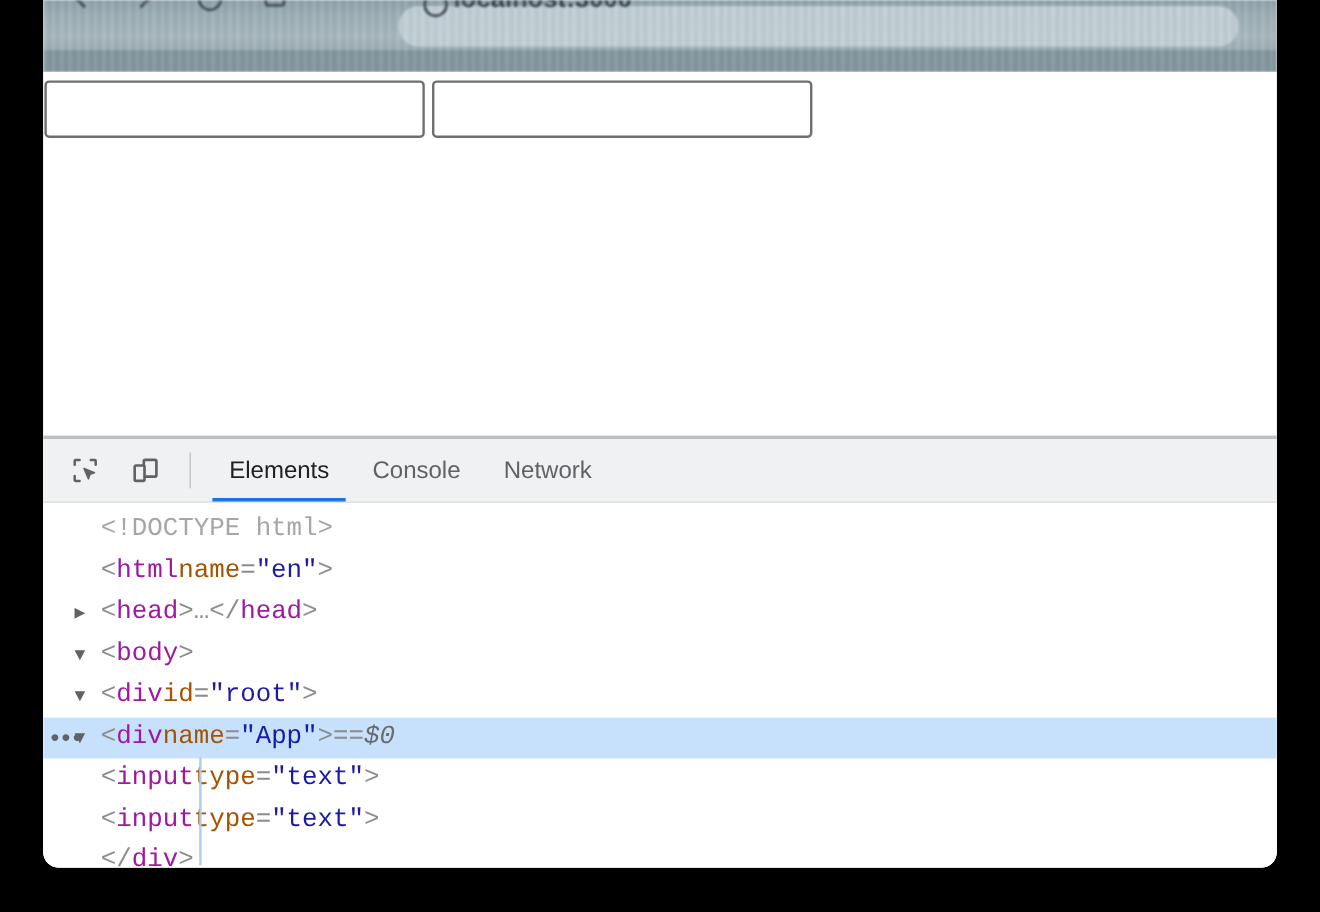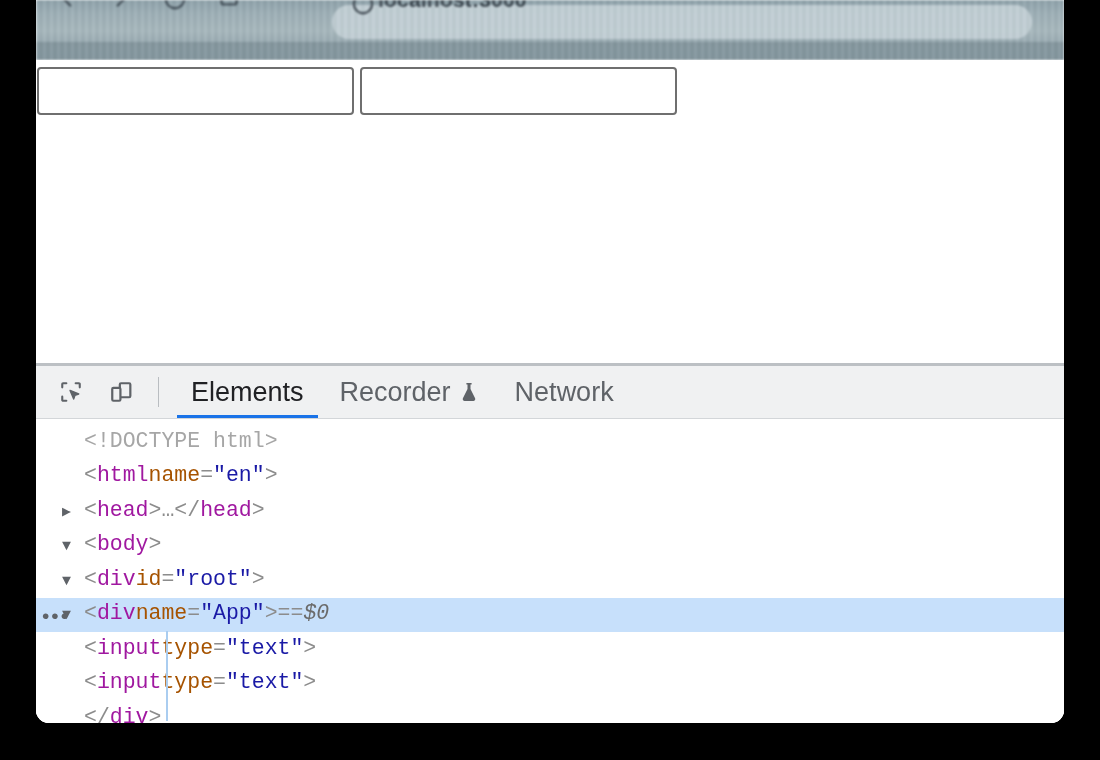--- a/index.html
+++ b/index.html
@@ -193,21 +193,21 @@
     height: 100%;
     flex: 1;
     min-width: 0;
   }
   .tab {
     position: relative;
     display: flex;
     align-items: center;
     gap: 8px;
     padding: 0 18px;
-    font-size: 27px;
+    font-size: 20px;
     font-family: "Liberation Sans", sans-serif;
     color: #5f6368;
     white-space: nowrap;
     cursor: pointer;
     user-select: none;
   }
   .tab.active {
     color: #202124;
   }
   .tab.active::after {
@@ -369,29 +369,24 @@
         </button>
 
         <div class="toolbar-divider"></div>
 
         <div class="tabs">
 
           <div class="tab active">
             <span>Elements</span>
           </div>
 
-
           <div class="tab">
-            <span>Recorder</span>
-            <span class="flask-icon">
-              <svg width="20" height="22" viewBox="0 0 20 22" fill="currentColor">
-                <path d="M7.4 2h5.2v1.6h-1.1v4.3l4.6 9.4c0.6 1.3-0.3 2.7-1.7 2.7H5.6c-1.4 0-2.3-1.4-1.7-2.7l4.6-9.4V3.6H7.4z"></path>
-              </svg>
-            </span>
+            <span>Console</span>
           </div>
+
 
 
           <div class="tab">
             <span>Network</span>
           </div>
 
 
         </div>
       </div>
 

